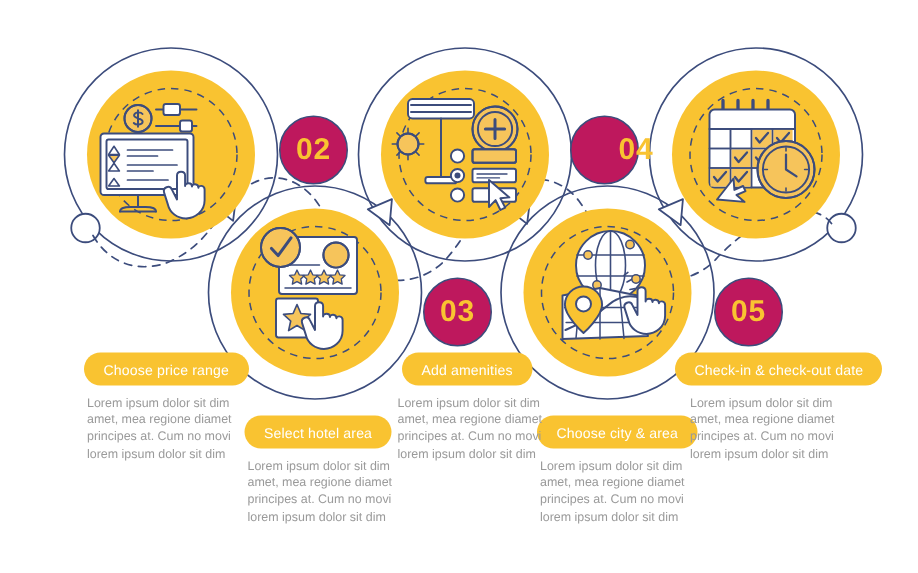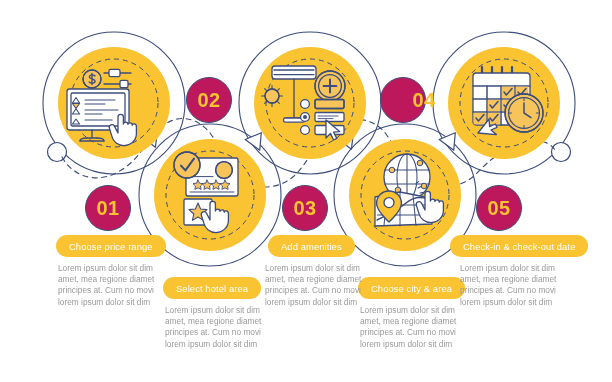--- a/index.html
+++ b/index.html
@@ -291,21 +291,20 @@
                  L443.4,210.5 C443.4,218 437,222.6 431,222.6
                  C425,222.6 420.2,218.6 419,213.6
                  L416.4,205.4 C415.4,202 420,200 421.6,203.4 L425,210 Z" fill="#ffffff"></path>
         <g stroke-width="1.1">
           <path d="M418,188 L421,186.4 M420,193 L423.4,192.4 M416,183.6 L418.6,181.6"></path>
         </g>
       </g>
     </g>
   </svg>
 
-  <div class="num" style="left:85px;top:185px;">01</div>
   <div class="num" style="left:186px;top:77px;">02</div>
   <div class="num" style="left:282px;top:185px;">03</div>
   <div class="num" style="left:380px;top:77px;padding-left:42px;">04</div>
   <div class="num" style="left:476px;top:185px;">05</div>
 
   <div class="pill" style="left:56px;top:235px;">Choose price range</div>
   <div class="pill" style="left:163px;top:277px;">Select hotel area</div>
   <div class="pill" style="left:268px;top:235px;text-align:right;">Add amenities</div>
   <div class="pill" style="left:358px;top:277px;">Choose city &amp; area</div>
   <div class="pill" style="left:450px;top:235px;">Check-in &amp; check-out date</div>

